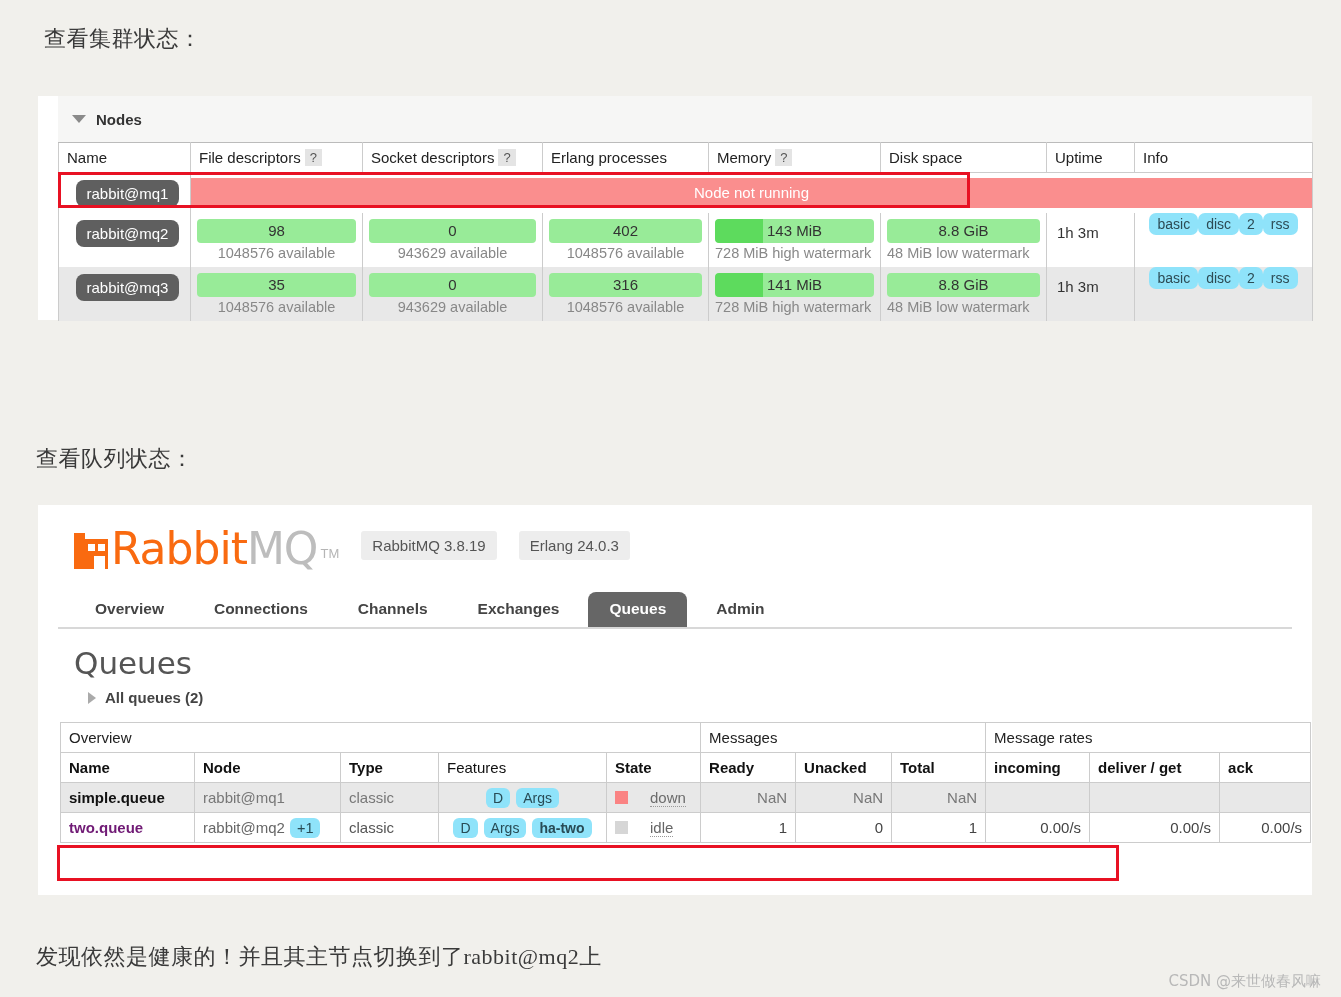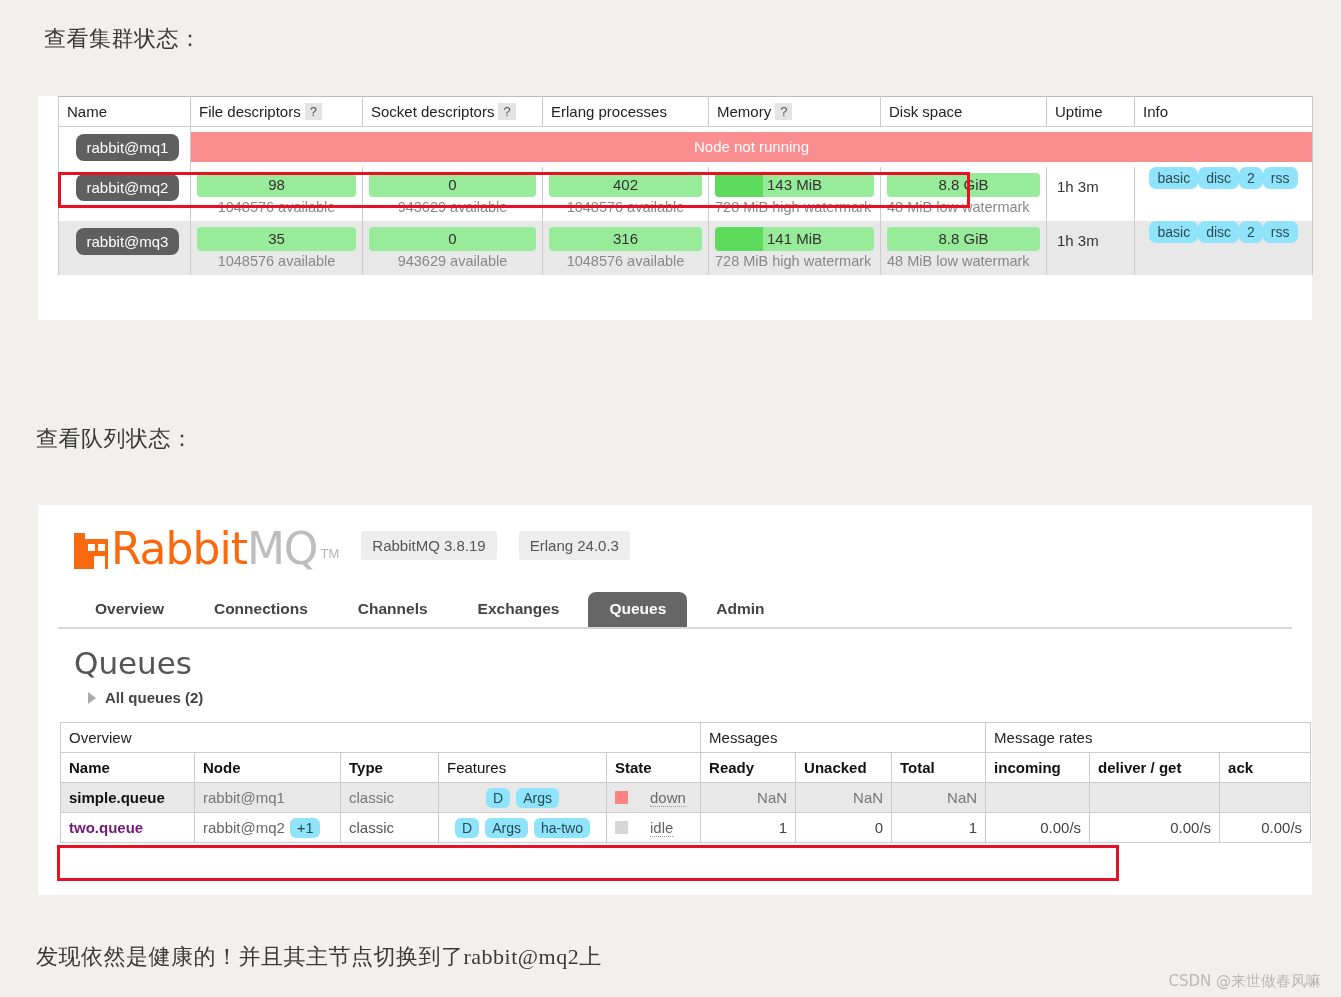--- a/index.html
+++ b/index.html
@@ -15,21 +15,21 @@
 
   
   .cn-caption{
     font-family:"Liberation Serif", serif;
     font-size:22px;
     color:#3a3a3a;
     letter-spacing:0.5px;
     position:absolute;
   }
   #cap1{ left:44px; top:24px; }
-  #cap2{ left:36px; top:424px; }
+  #cap2{ left:36px; top:444px; }
   #cap3{ left:36px; top:942px; }
 
   
   #nodes-panel{
     position:absolute;
     left:38px; top:96px;
     width:1274px; height:224px;
     background:#ffffff;
     padding-left:20px;
   }
@@ -295,21 +295,21 @@
   tr.q-row-2 td{ background:#ffffff; }
   .ftag{
     display:inline-block;
     background:#8fe3fa;
     color:#284b55;
     border-radius:6px;
     padding:2px 7px;
     font-size:14px;
     margin:0 3px;
   }
-  .ftag.bold{ font-weight:normal; }
+  .ftag.bold{ font-weight:bold; }
   .plus1{
     display:inline-block;
     background:#8fe3fa;
     color:#284b55;
     border-radius:6px;
     padding:2px 7px;
     font-size:14.5px;
     margin-left:5px;
   }
   .state-wrap{ display:flex; align-items:center; }
@@ -336,20 +336,24 @@
     color:#b8b8b8;
     font-family:"DejaVu Sans", sans-serif;
   }
 </style>
 </head>
 <body>
 
 <div class="cn-caption" id="cap1">查看集群状态：</div>
 
 <div id="nodes-panel">
+  <div id="nodes-header">
+    <span class="tri"></span>
+    <span>Nodes</span>
+  </div>
 
   <table class="nodes">
     <colgroup>
       <col style="width:132px">
       <col style="width:172px">
       <col style="width:180px">
       <col style="width:166px">
       <col style="width:172px">
       <col style="width:166px">
       <col style="width:88px">

